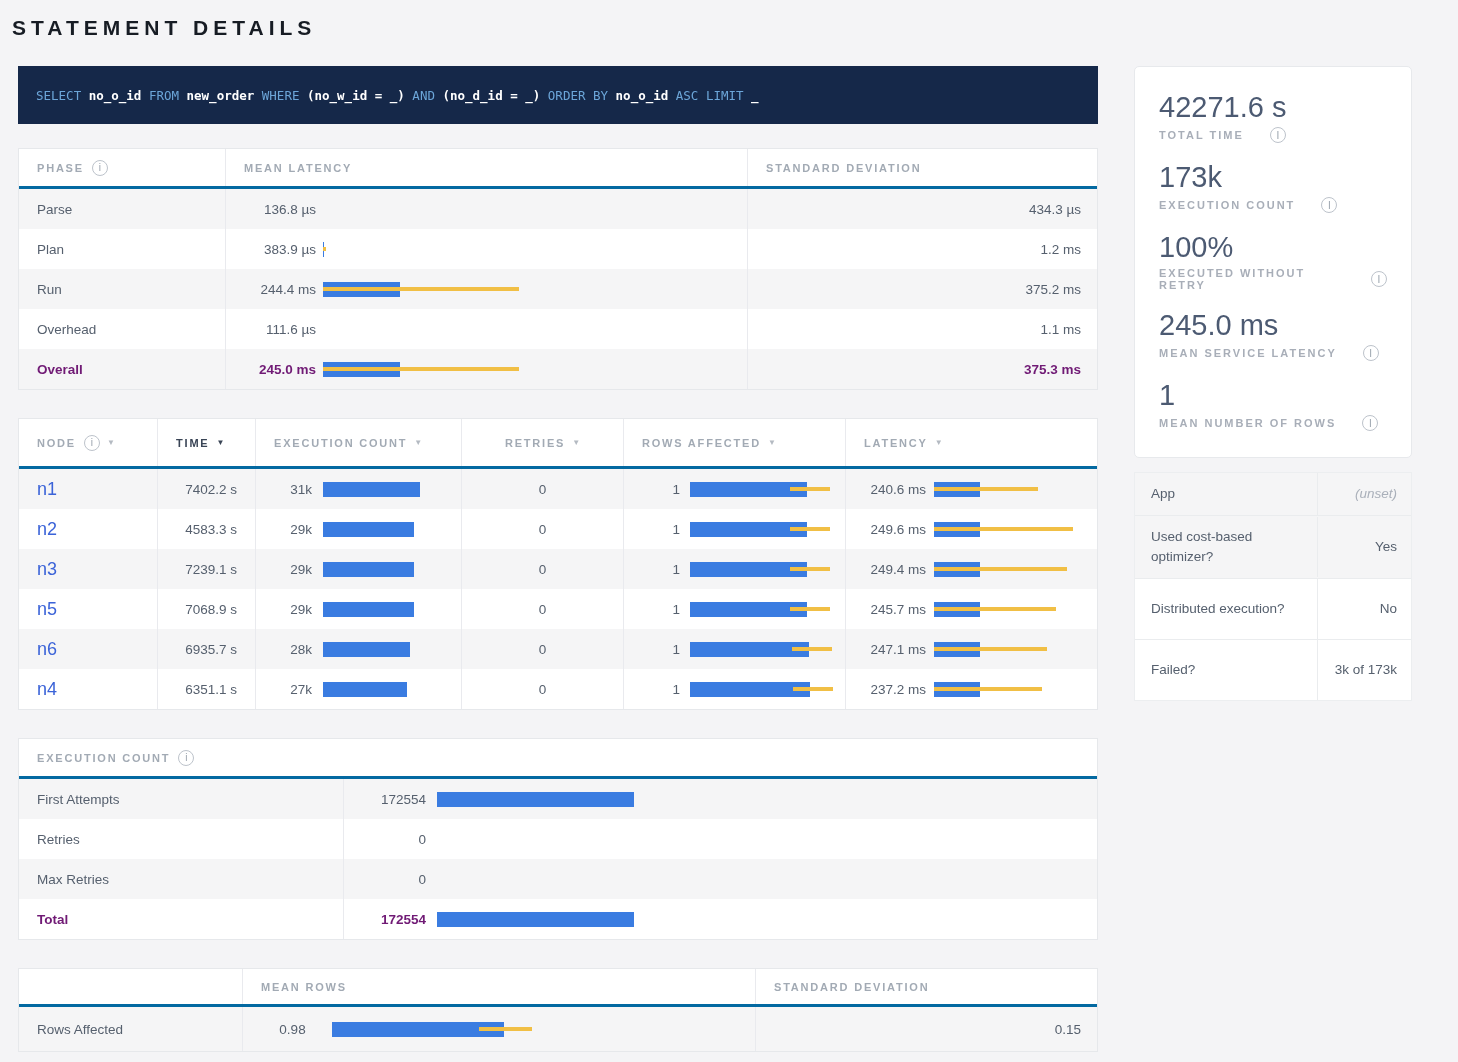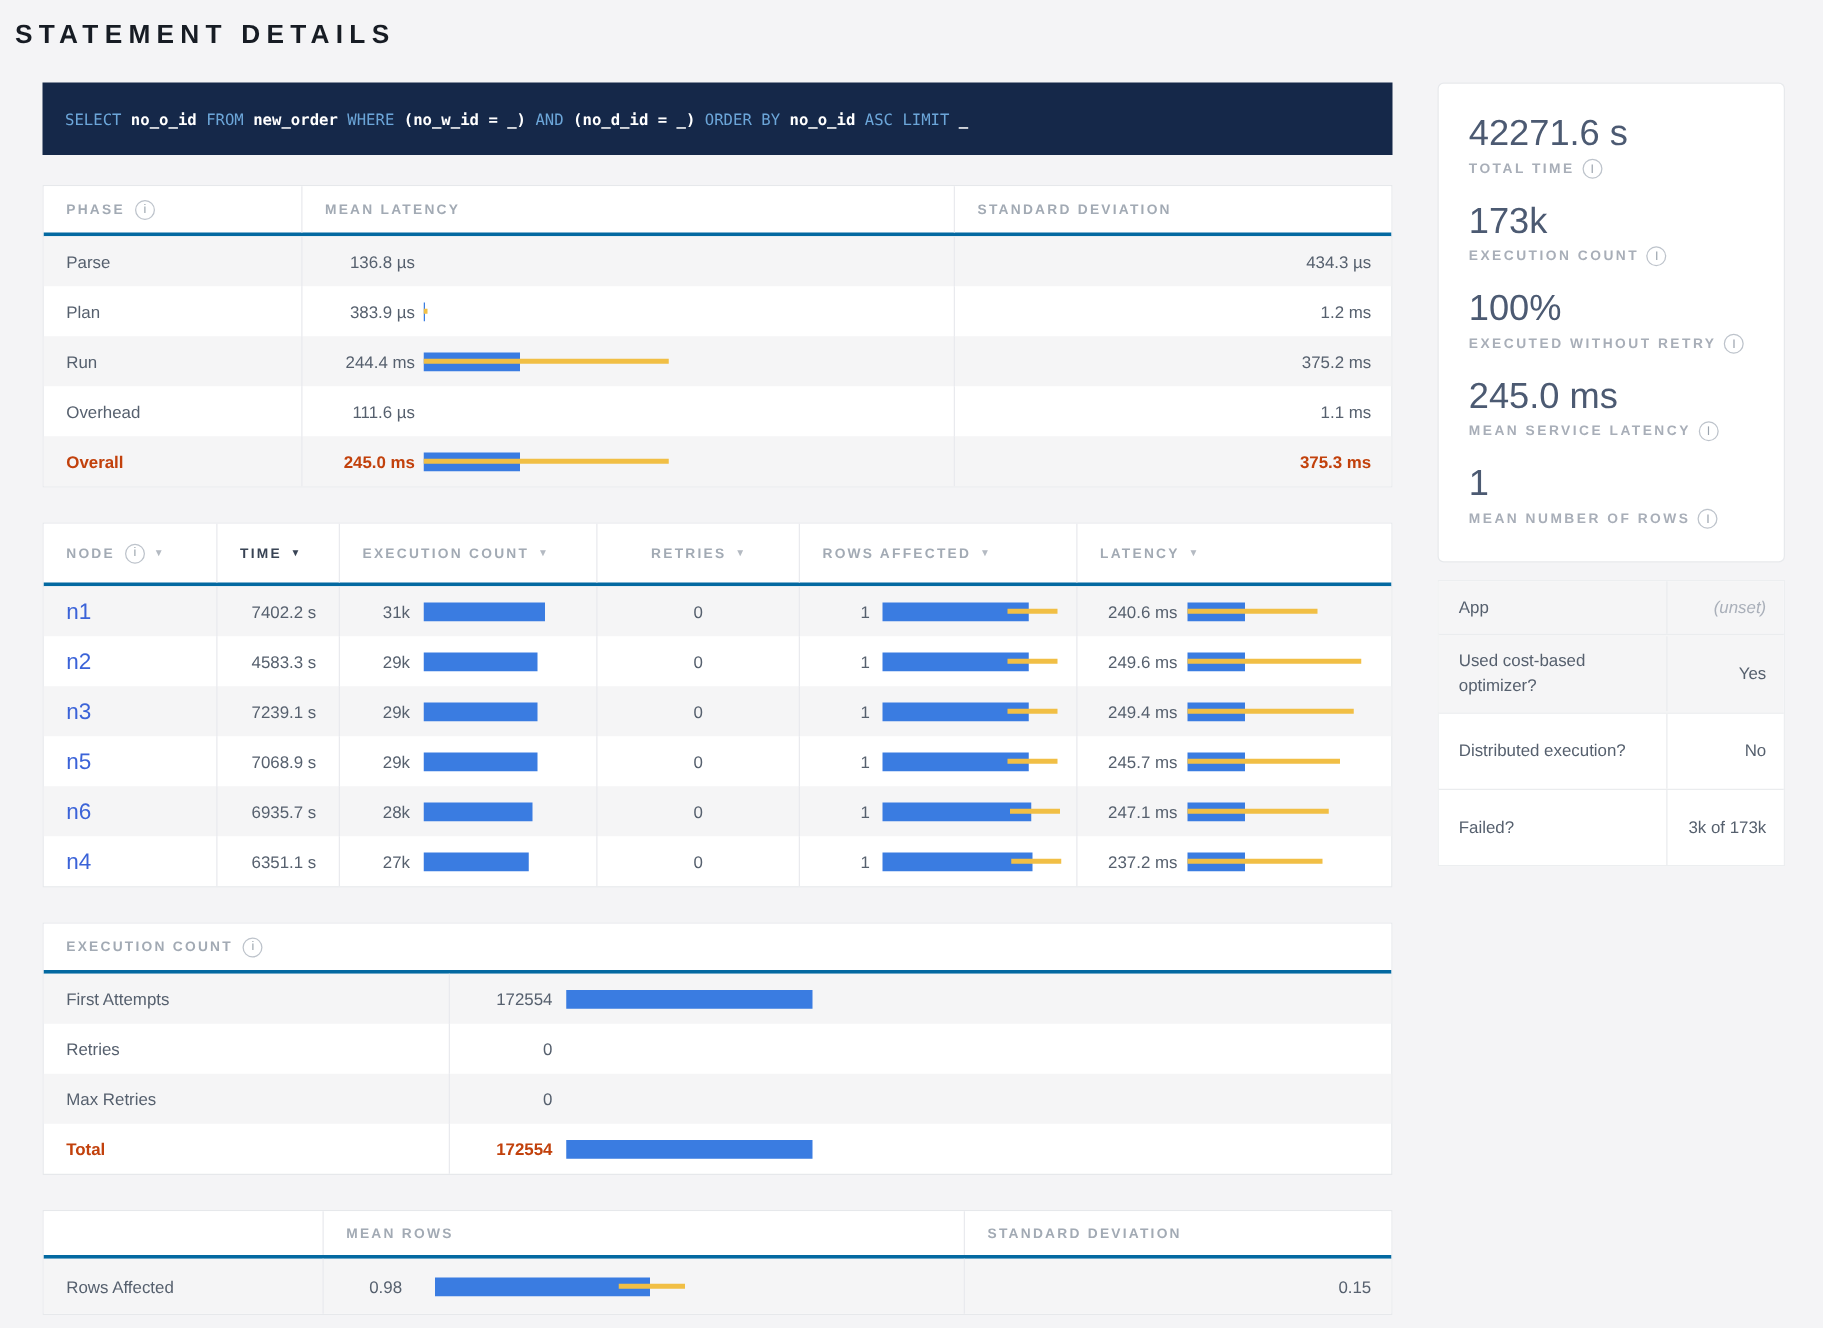--- a/index.html
+++ b/index.html
@@ -1,38 +1,38 @@
 <!DOCTYPE html>
 <html><head>
 <meta charset="utf-8">
 <style>
   * { margin:0; padding:0; box-sizing:border-box; }
   html,body { width:1458px; height:1062px; background:#f4f4f6; font-family:"Liberation Sans", sans-serif; color:#56606e; overflow:hidden; }
   .page { padding:10px 0 0 10px; }
   h1.title { font-size:21px; font-weight:700; letter-spacing:5px; color:#171c24; margin:6px 0 26px 2px; }
-  .layout { display:flex; margin-left:24px; }
+  .layout { display:flex; margin-left:8px; }
   .main-col { width:1080px; }
   .side-col { width:278px; margin-left:36px; }
 
   
   .sql-box { background:#152849; height:58px; display:flex; align-items:center; padding:0 18px; margin-bottom:24px; }
   .sql-box code { font-family:"DejaVu Sans Mono", monospace; font-size:12.5px; white-space:nowrap; }
   .sql-box .kw { color:#6ca6d9; font-weight:400; }
   .sql-box .id { color:#ffffff; font-weight:700; }
 
   
   .tbl { background:#ffffff; border:1px solid #e6e8eb; margin-bottom:28px; }
   .row { display:grid; align-items:center; }
   .row > .cell { height:100%; display:flex; align-items:center; padding:0 18px; }
   .row > .cell + .cell { border-left:1px solid #e9eaee; }
   .thead { border-bottom:3px solid #0369a1; background:#fff; }
   .th { font-size:11px; font-weight:700; letter-spacing:1.8px; color:#a2aab4; text-transform:uppercase; white-space:nowrap; }
   .th.active { color:#394455; }
   .alt { background:#f5f5f6; }
-  .bold .cell, .bold .val, .bold .num { font-weight:700; color:#c2410c;text-align:right; }
+  .bold .cell, .bold .val, .bold .num { font-weight:700; color:#701a75;text-align:right; }
   .right { justify-content:flex-end; text-align:right; }
   .center { justify-content:center; text-align:center; }
   .cell, .val, .num { font-size:13.5px; color:#56606e; }
 
   .info { display:inline-flex; width:16px; height:16px; min-width:16px; border:1px solid #bdc3cb; border-radius:50%; color:#9aa3ad; font-size:10px; font-style:normal; align-items:center; justify-content:center; margin-left:8px; font-weight:400; letter-spacing:0; }
   .sort { font-size:8px; color:#b4bac2; margin-left:7px; }
   .sort.active { color:#394455; }
 
   
   .barbox { position:relative; height:15px; display:block; flex:1; }
@@ -68,21 +68,21 @@
   .rows-tbl { margin-bottom:0; }
   .rows-tbl .thead.row { height:38px; }
   .rows-tbl .row { grid-template-columns:223px 513px 344px; height:44px; }
   .val-mr { width:63px; text-align:center; display:inline-block; }
   .rows-tbl .c-mr .barbox { margin-left:8px; }
 
   
   .summary-card { background:#fff; border:1px solid #e7e9ec; border-radius:5px; padding:22px 24px 10px 24px; margin-bottom:14px; }
   .stat { margin-bottom:16px; }
   .stat-value { font-size:29px; color:#4c5a72; line-height:36px; font-weight:400; }
-  .stat-label { font-size:11px; color:#a8aeb8; letter-spacing:2px; font-weight:600; text-transform:uppercase; display:flex; align-items:center; margin-top:2px; }
+  .stat-label { font-size:11px; color:#a8aeb8; letter-spacing:2px; font-weight:600; text-transform:uppercase; display:flex; align-items:center; margin-top:2px;gap:20px; }
   .stat-label .info { margin-left:6px; }
 
   
   .attrs-tbl { background:#fff; border:1px solid #eceef0; }
   .attrs-tbl .row { grid-template-columns:182px 96px; }
   .attrs-tbl .row + .row { border-top:1px solid #eaecee; }
   .attrs-tbl .cell { padding:11px 16px; font-size:13.5px; line-height:20px; align-items:center; display:flex; height:auto; min-height:40px; }
   .attrs-tbl .row.tall .cell { min-height:60px; }
   .attrs-tbl .cell + .cell { border-left:1px solid #eaecee; }
   .unset { font-style:italic; color:#aab0ba; }

